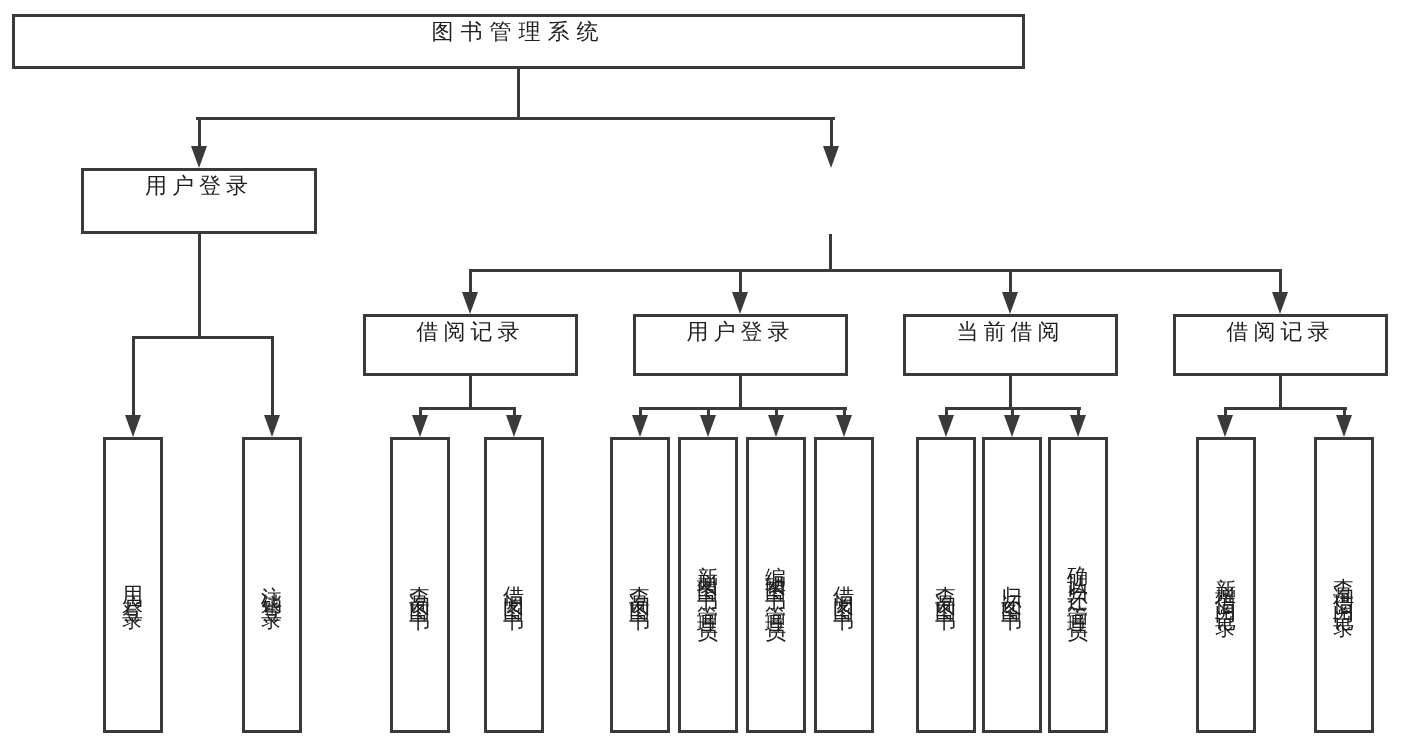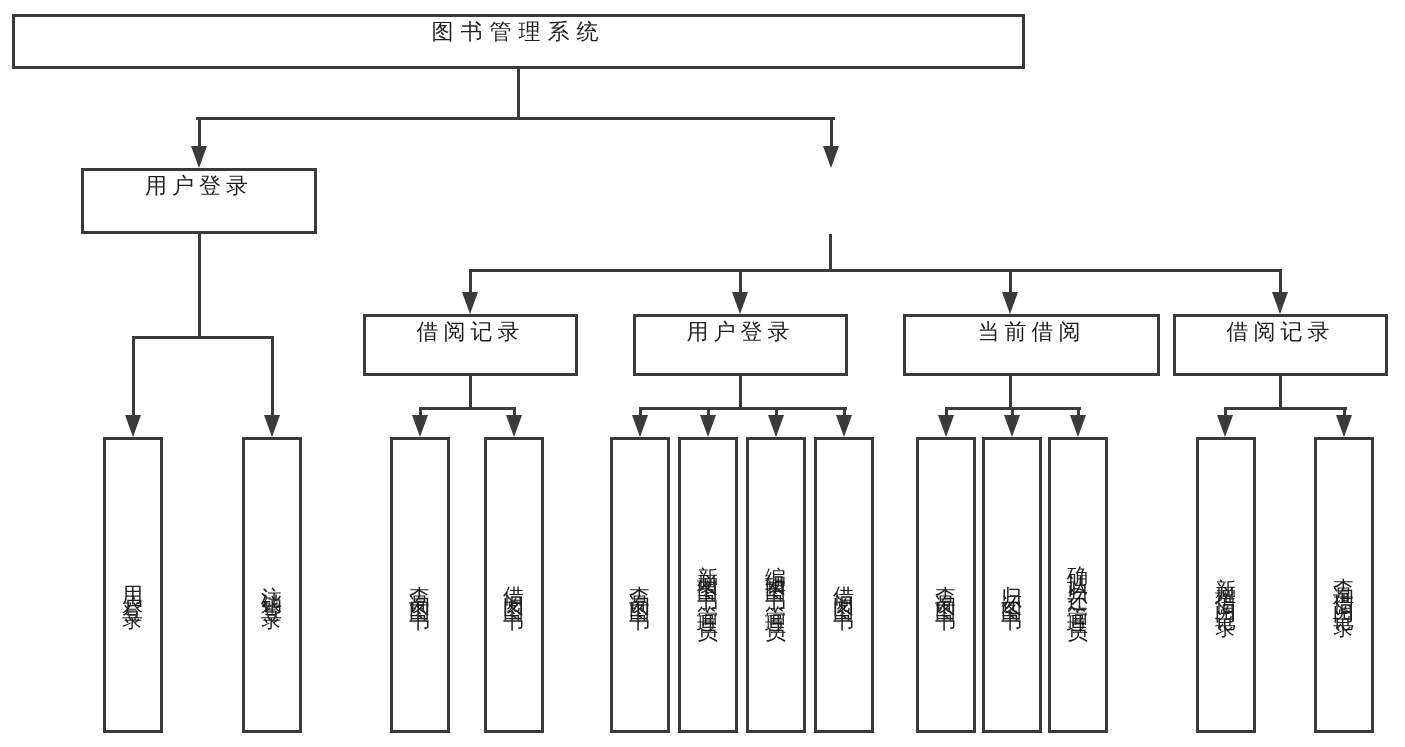--- a/index.html
+++ b/index.html
@@ -138,21 +138,21 @@
   <div class="hbox" style="left:81px;top:168px;width:236px;height:66px">
     <span>用户登录</span>
   </div>
 
   <div class="hbox" style="left:363px;top:314px;width:215px;height:62px">
     <span>借阅记录</span>
   </div>
   <div class="hbox" style="left:633px;top:314px;width:215px;height:62px">
     <span>用户登录</span>
   </div>
-  <div class="hbox" style="left:903px;top:314px;width:257px;height:62px">
+  <div class="hbox" style="left:903px;top:314px;width:215px;height:62px">
     <span>当前借阅</span>
   </div>
   <div class="hbox" style="left:1173px;top:314px;width:215px;height:62px">
     <span>借阅记录</span>
   </div>
 
   <div class="vbox" style="left:103px">
     <span>用户登录</span>
   </div>
   <div class="vbox" style="left:242px">

